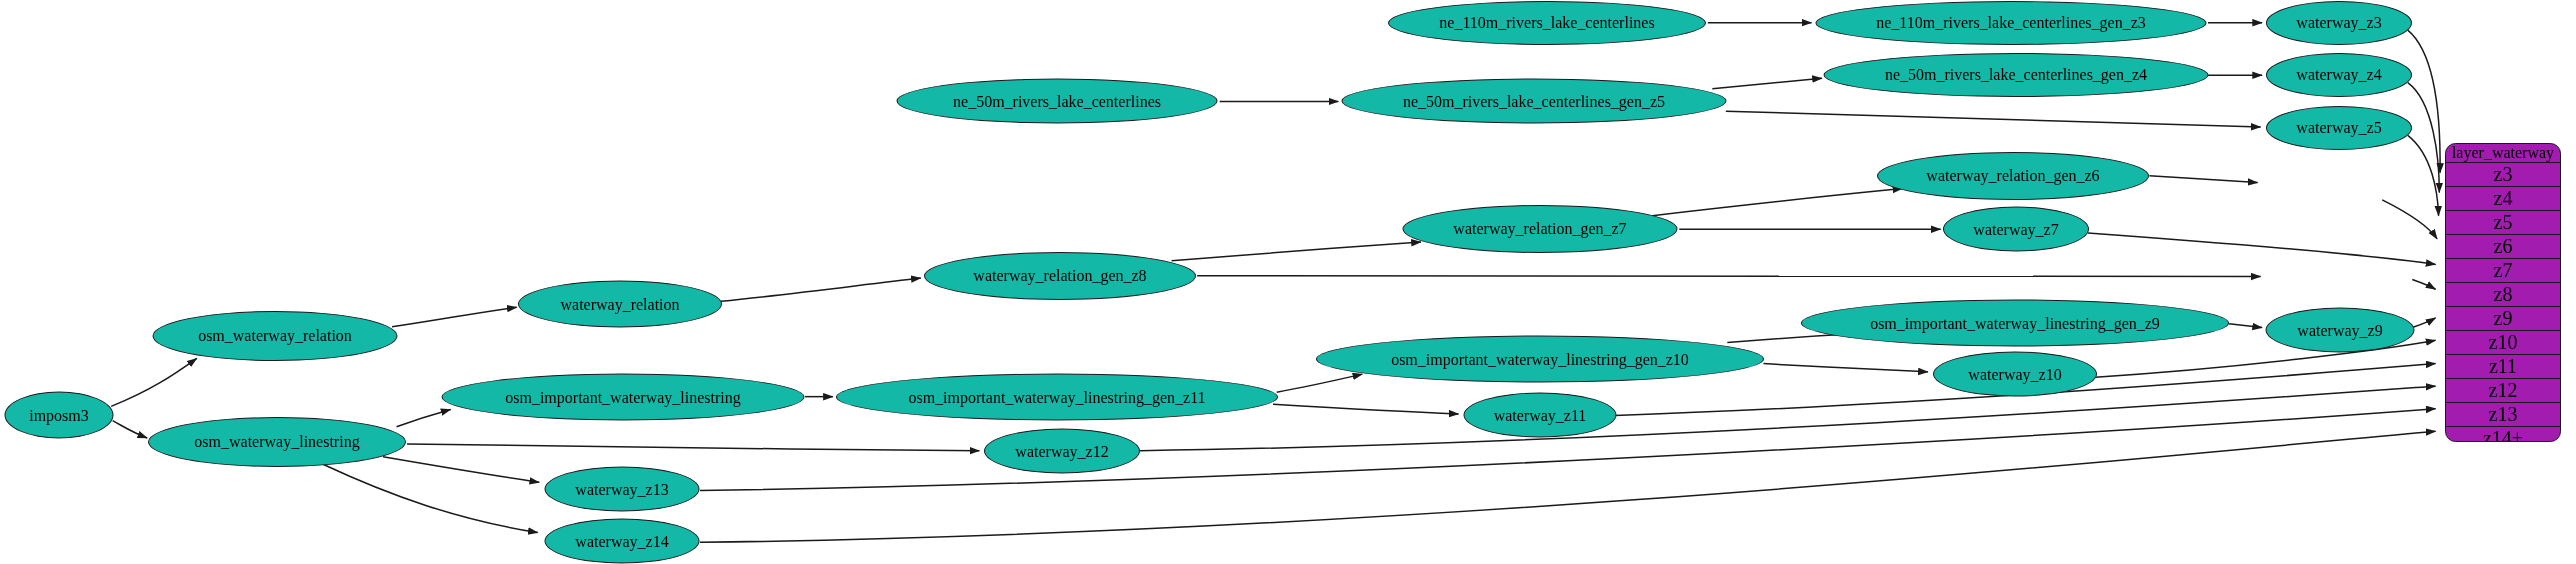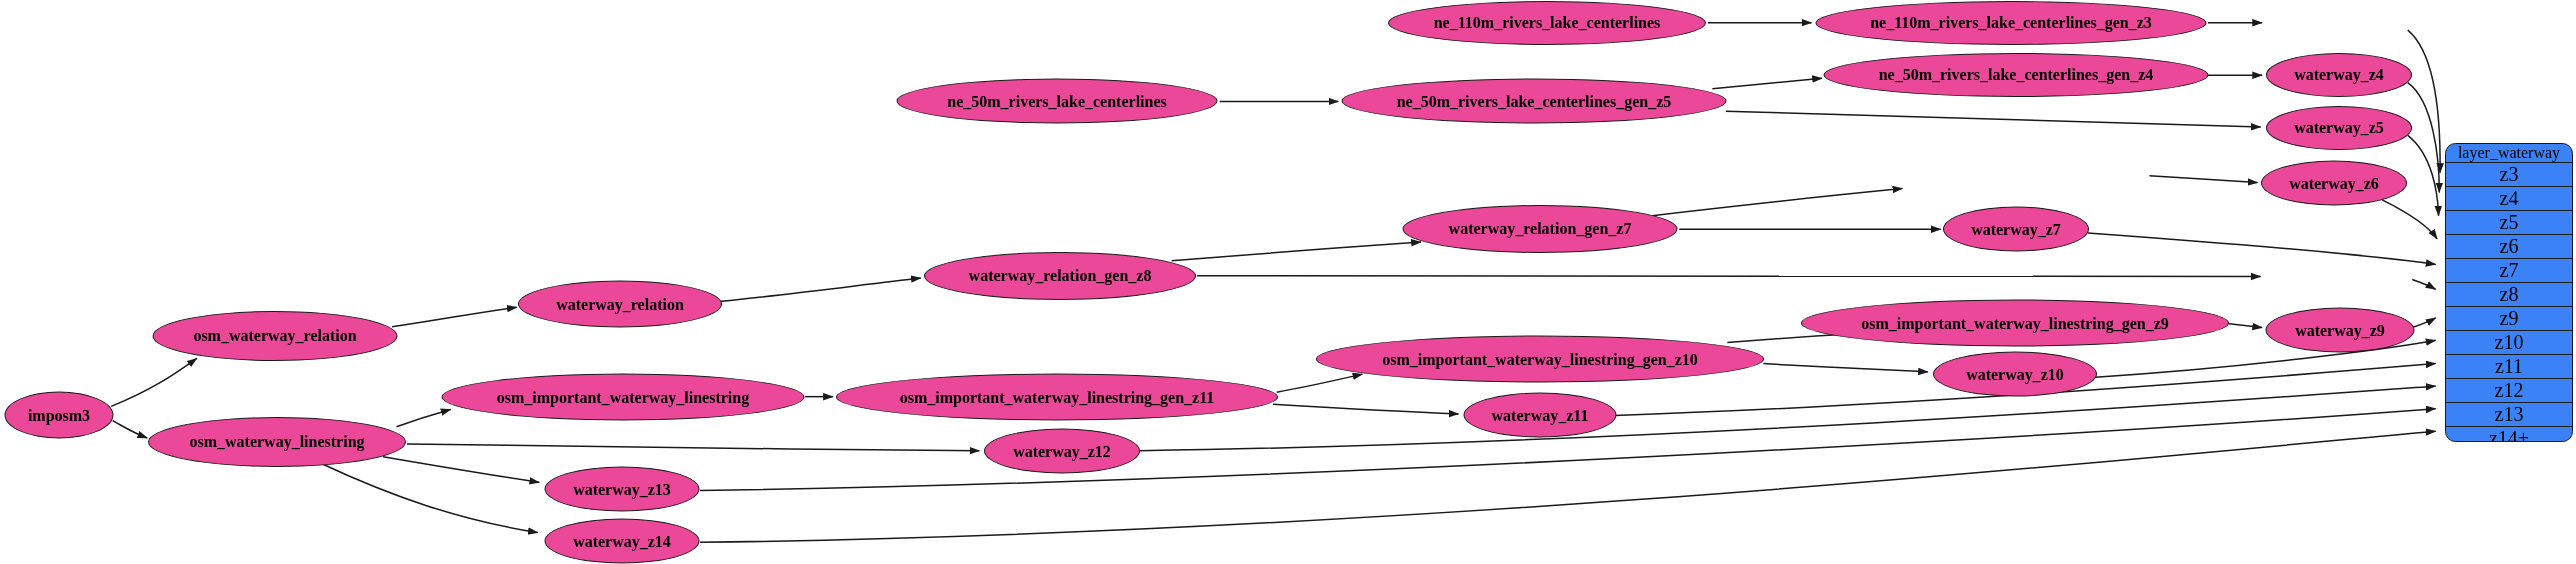--- a/index.html
+++ b/index.html
@@ -1,25 +1,25 @@
 <!DOCTYPE html>
 <html style="font-size:12px"><head>
 <meta charset="utf-8">
 <style>
   html,body{margin:0;padding:0;background:#ffffff;}
   .canvas{position:relative;width:2576px;height:565px;background:#ffffff;overflow:hidden;
           font-family:"Liberation Serif","DejaVu Serif",serif;}
   svg.edges{position:absolute;left:0;top:0;width:2576px;height:565px;}
   .edge{fill:none;stroke:#1a1a1a;stroke-width:2px;}
   .node{position:absolute;transform:translate(-50%,-50%);
-        border:1.5px solid #1a1a1a;border-radius:50%;background:#ec4899;
+        border:1.5px solid #1a1a1a;border-radius:50%;background:#14b8a6;
         display:flex;align-items:center;justify-content:center;
-        font-size:16px;color:#000;white-space:nowrap;box-sizing:border-box;font-weight:bold;}
-  .dbtable{position:absolute;left:2445px;top:143px;width:128px;height:299px;
-           background:#3b82f6;border:1.5px solid #1a1a1a;border-radius:10.5px;
+        font-size:16px;color:#000;white-space:nowrap;box-sizing:border-box;}
+  .dbtable{position:absolute;left:2445px;top:143px;width:116px;height:299px;
+           background:#a21caf;border:1.5px solid #1a1a1a;border-radius:10.5px;
            overflow:hidden;box-sizing:border-box;display:flex;flex-direction:column;}
   .dbtable .hdr{height:24px;display:flex;align-items:center;justify-content:center;
                 font-size:16px;border-bottom:1.5px solid #1a1a1a;box-sizing:border-box;}
   .dbtable .row{flex:1;display:flex;align-items:center;justify-content:center;
                 font-size:20px;border-bottom:1.5px solid #1a1a1a;box-sizing:border-box;}
   .dbtable .row:last-child{border-bottom:none;}
 </style>
 </head>
 <body>
 
@@ -76,33 +76,34 @@
     <path class="edge" marker-end="url(#arrow)" d="M932,653 C1800,640 2900,570 3243,544"></path>
     <path class="edge" marker-end="url(#arrow)" d="M932,722 C1900,710 2950,600 3243,574"></path>
   </svg>
 
   <div class="node" style="left:59px;top:415px;width:109px;height:47px">imposm3</div>
   <div class="node" style="left:275px;top:336px;width:245px;height:50px">osm_waterway_relation</div>
   <div class="node" style="left:620px;top:304px;width:204px;height:47px">waterway_relation</div>
   <div class="node" style="left:277px;top:442px;width:258px;height:50px">osm_waterway_linestring</div>
   <div class="node" style="left:1060px;top:276px;width:272px;height:48px">waterway_relation_gen_z8</div>
   <div class="node" style="left:1540px;top:229px;width:275px;height:48px">waterway_relation_gen_z7</div>
+  <div class="node" style="left:2013px;top:176px;width:272px;height:48px">waterway_relation_gen_z6</div>
   <div class="node" style="left:1547px;top:22.5px;width:318px;height:44px">ne_110m_rivers_lake_centerlines</div>
   <div class="node" style="left:2011px;top:22.5px;width:391px;height:44px">ne_110m_rivers_lake_centerlines_gen_z3</div>
   <div class="node" style="left:1057px;top:101px;width:321px;height:45px">ne_50m_rivers_lake_centerlines</div>
   <div class="node" style="left:1534px;top:101px;width:385px;height:45px">ne_50m_rivers_lake_centerlines_gen_z5</div>
   <div class="node" style="left:2016px;top:75px;width:385px;height:44px">ne_50m_rivers_lake_centerlines_gen_z4</div>
   <div class="node" style="left:623px;top:397px;width:363px;height:47px">osm_important_waterway_linestring</div>
   <div class="node" style="left:1057px;top:397px;width:442px;height:47px">osm_important_waterway_linestring_gen_z11</div>
   <div class="node" style="left:1540px;top:359px;width:448px;height:47px">osm_important_waterway_linestring_gen_z10</div>
   <div class="node" style="left:2015px;top:323px;width:428px;height:47px">osm_important_waterway_linestring_gen_z9</div>
 
+  <div class="node" style="left:2339px;top:22.5px;width:146px;height:44px">waterway_z3</div>
   <div class="node" style="left:2339px;top:75px;width:146px;height:44px">waterway_z4</div>
   <div class="node" style="left:2339px;top:128px;width:146px;height:44px">waterway_z5</div>
-  <div class="node" style="left:2334px;top:183px;width:146px;height:45px">waterway_z6</div>
   <div class="node" style="left:2016px;top:229px;width:146px;height:45px">waterway_z7</div>
   <div class="node" style="left:2340px;top:330px;width:149px;height:45px">waterway_z9</div>
   <div class="node" style="left:2015px;top:374px;width:164px;height:45px">waterway_z10</div>
   <div class="node" style="left:1540px;top:415px;width:153px;height:45px">waterway_z11</div>
   <div class="node" style="left:1062px;top:451px;width:156px;height:45px">waterway_z12</div>
   <div class="node" style="left:622px;top:489px;width:155px;height:45px">waterway_z13</div>
   <div class="node" style="left:622px;top:541px;width:155px;height:45px">waterway_z14</div>
 
   <div class="dbtable">
     <div class="hdr">layer_waterway</div>

